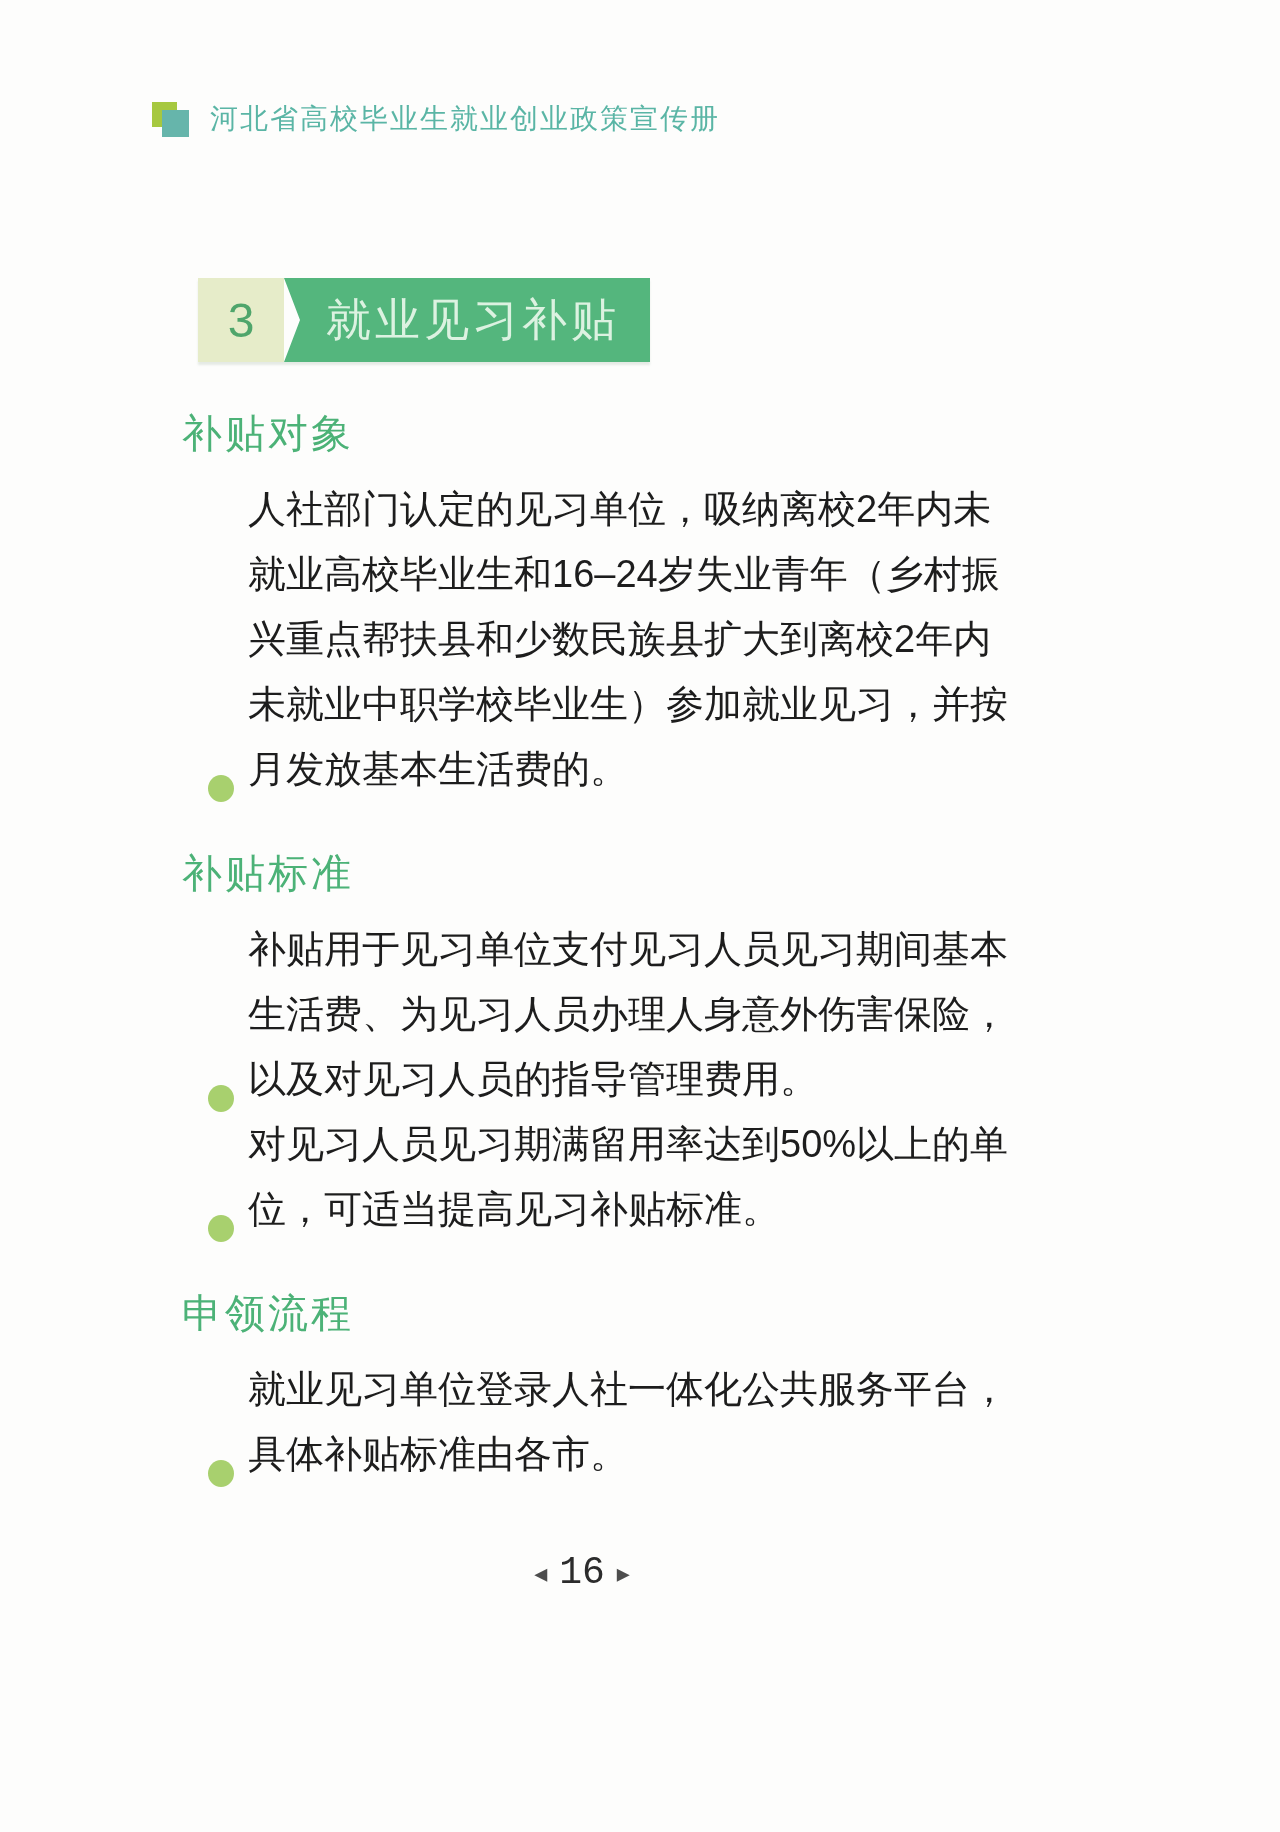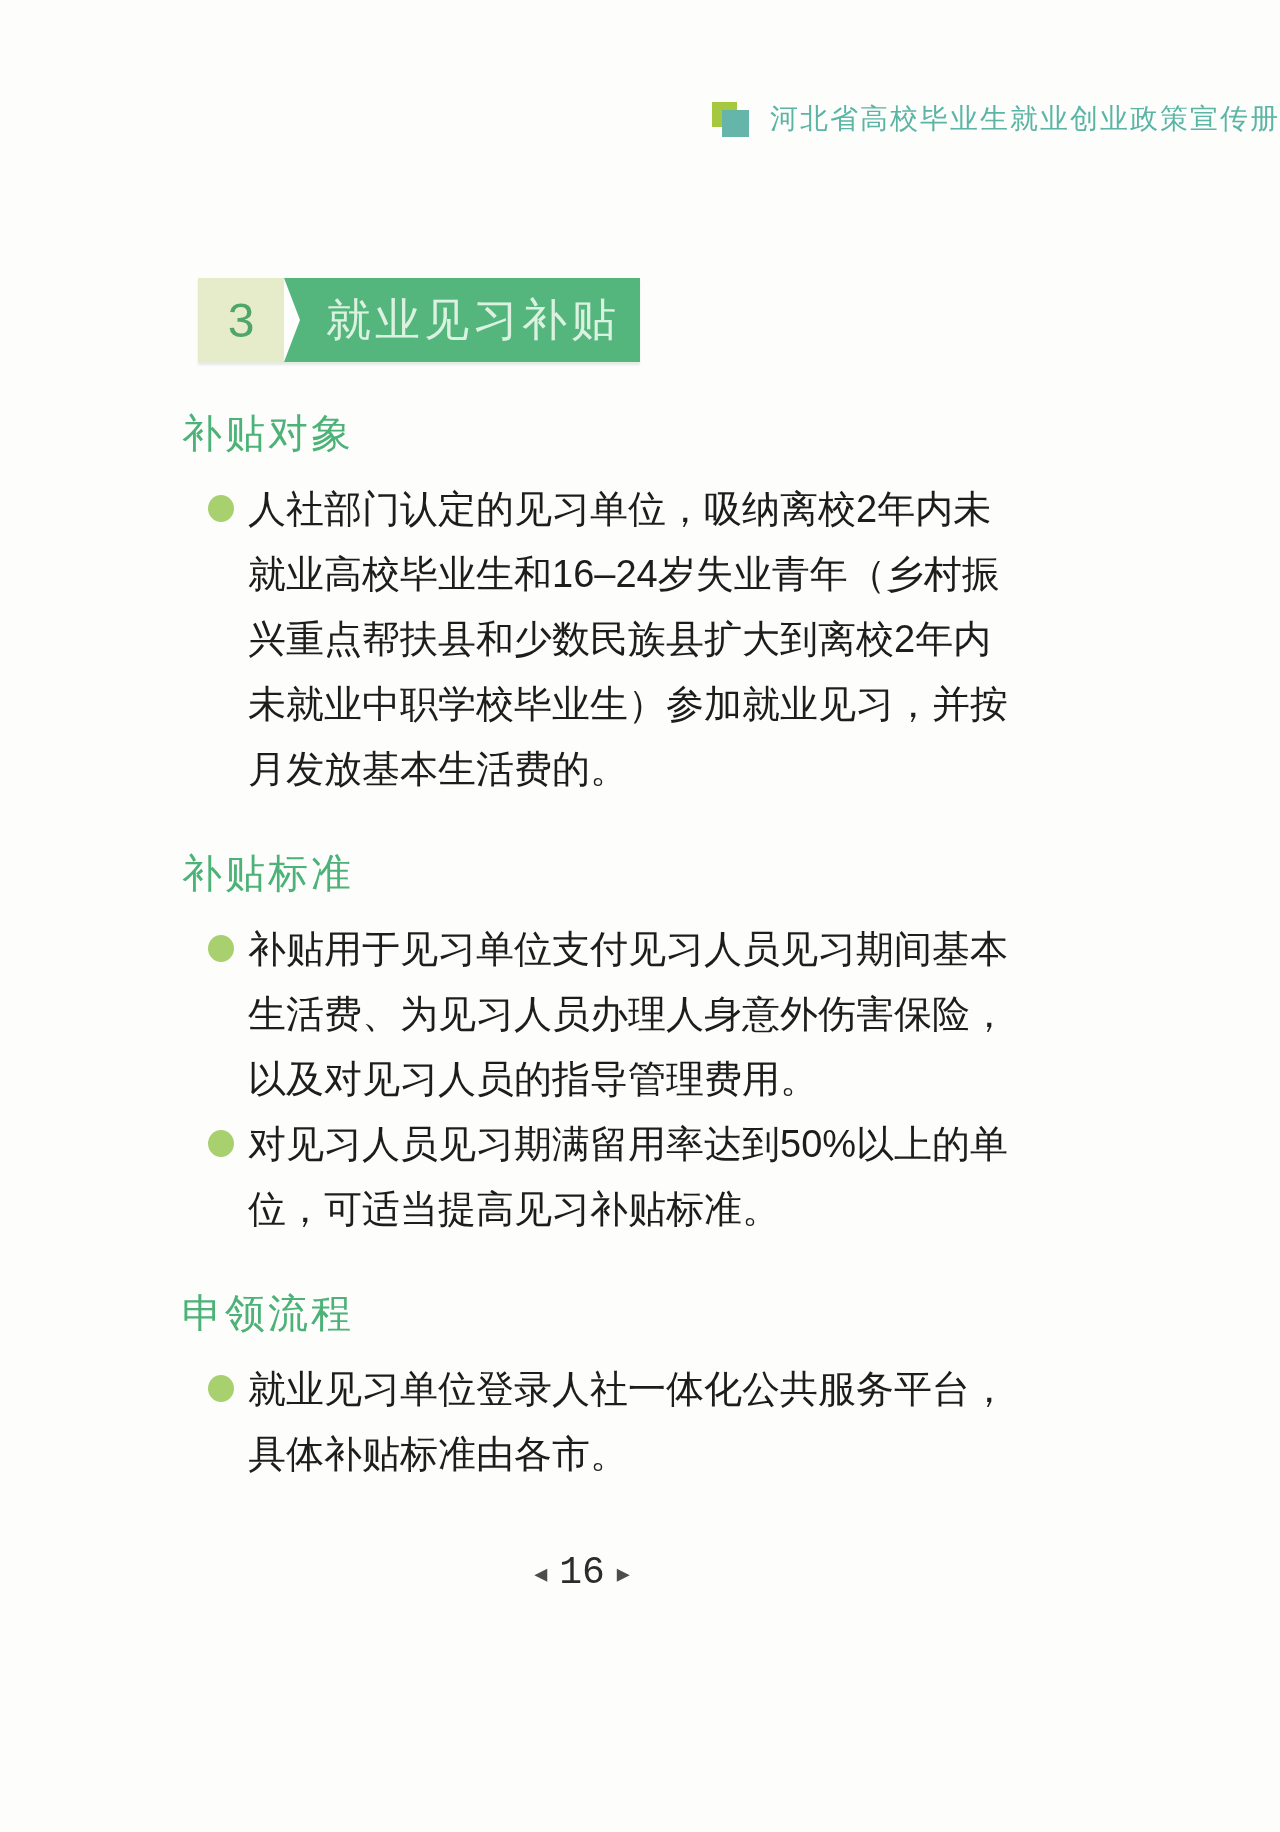--- a/index.html
+++ b/index.html
@@ -20,21 +20,20 @@
     position: relative;
   }
 
   
   .header {
     display: flex;
     align-items: center;
     gap: 18px;
     margin-left: -30px;
     height: 42px;
-    justify-content: flex-end;
   }
   .logo {
     position: relative;
     width: 40px;
     height: 40px;
     flex: 0 0 auto;
   }
   .logo .sq { position: absolute; display: block; }
   .logo .back  { left: 0;  top: 3px;  width: 25px; height: 25px; background: #a6c83f; }
   .logo .front { left: 10px; top: 11px; width: 27px; height: 27px; background: #66b5ab; }
@@ -64,40 +63,40 @@
     justify-content: center;
     flex: 0 0 auto;
   }
   .badge-title {
     background: #54b67d;
     color: #dcf2e1;
     font-size: 45px;
     letter-spacing: 4px;
     display: flex;
     align-items: center;
-    padding: 0 20px 0 42px;
+    padding: 0 30px 0 42px;
     clip-path: polygon(0 0, 100% 0, 100% 100%, 0 100%, 16px 50%);
   }
 
   
   .section-heading {
     font-size: 40px;
     font-weight: 400;
     color: #4cb277;
     letter-spacing: 3px;
     margin: 44px 0 0 0;
   }
   .bullets {
     list-style: none;
     margin: 16px 0 0 0;
     padding: 0;
   }
   .bullet {
     display: flex;
-    align-items: flex-start;
+    align-items: flex-end;
     gap: 14px;
     padding-left: 26px;
   }
   .dot {
     flex: 0 0 auto;
     width: 26px;
     height: 27px;
     border-radius: 50%;
     background: #a8d06e;
     margin-top: 18px;

